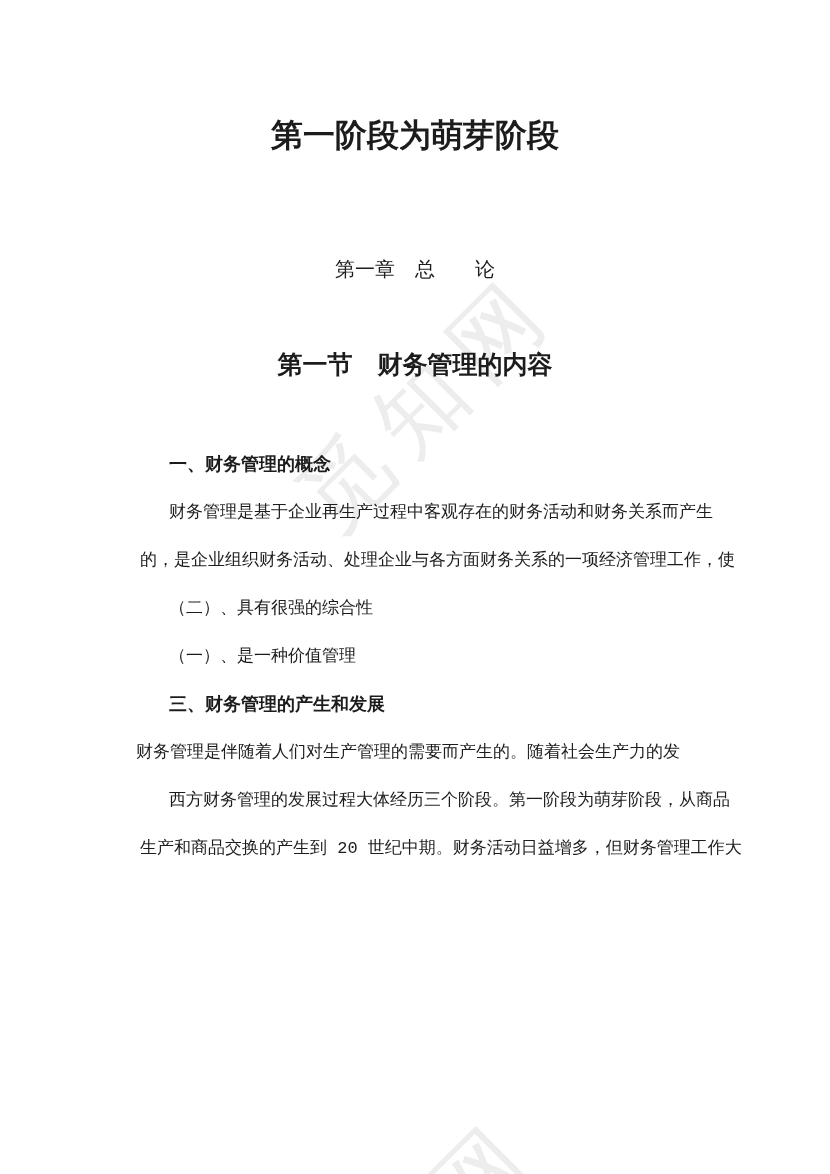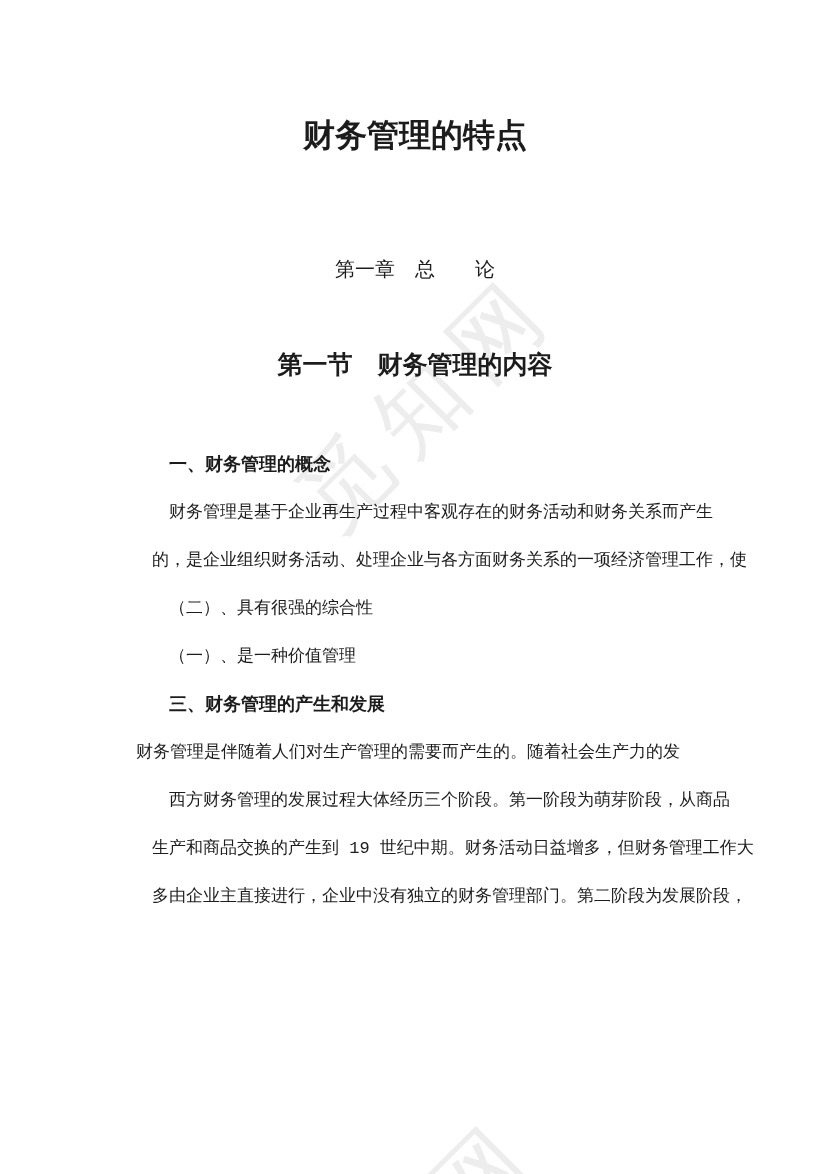--- a/index.html
+++ b/index.html
@@ -75,45 +75,44 @@
   .line {
     line-height: 48px;
     height: 48px;
     font-size: 17px;
     white-space: pre;
   }
   .sub-heading {
     font-weight: bold;
     font-size: 18px;
   }
-  .indent-0 { margin-left: 16px; }
+  .indent-0 { margin-left: 4px; }
   .indent-1 { margin-left: 33px; }
   .indent-2 { }
 </style>
 </head>
 <body>
 
 <div class="page">
 
   <div class="watermark wm-upper">觅知网</div>
 
   <div class="watermark wm-lower">觅知网</div>
 
-  <div class="doc-title">财务管理的特点</div>
+  <div class="doc-title">第一阶段为萌芽阶段</div>
 
   <div class="chapter-heading">第一章　总　　论</div>
 
   <div class="section-heading">第一节　财务管理的内容</div>
 
   <div class="content">
       <div class="line sub-heading indent-1">一、财务管理的概念</div>
       <div class="line body-text indent-1">财务管理是基于企业再生产过程中客观存在的财务活动和财务关系而产生</div>
       <div class="line body-text indent-0">的，是企业组织财务活动、处理企业与各方面财务关系的一项经济管理工作，使</div>
       <div class="line body-text indent-1">（二）、具有很强的综合性</div>
       <div class="line body-text indent-1">（一）、是一种价值管理</div>
       <div class="line sub-heading indent-1">三、财务管理的产生和发展</div>
       <div class="line body-text indent-2">财务管理是伴随着人们对生产管理的需要而产生的。随着社会生产力的发</div>
       <div class="line body-text indent-1">西方财务管理的发展过程大体经历三个阶段。第一阶段为萌芽阶段，从商品</div>
-      <div class="line body-text indent-0">生产和商品交换的产生到 19 世纪中期。财务活动日益增多，但财务管理工作大</div>
-      <div class="line body-text indent-0">多由企业主直接进行，企业中没有独立的财务管理部门。第二阶段为发展阶段，</div>
+      <div class="line body-text indent-0">生产和商品交换的产生到 20 世纪中期。财务活动日益增多，但财务管理工作大</div>
     </div>
 
 </div>
 
 </body></html>

